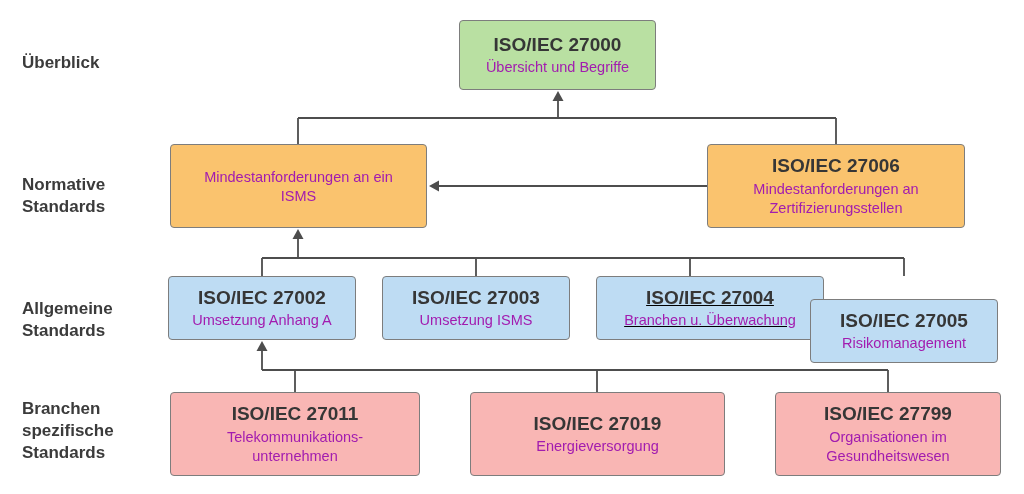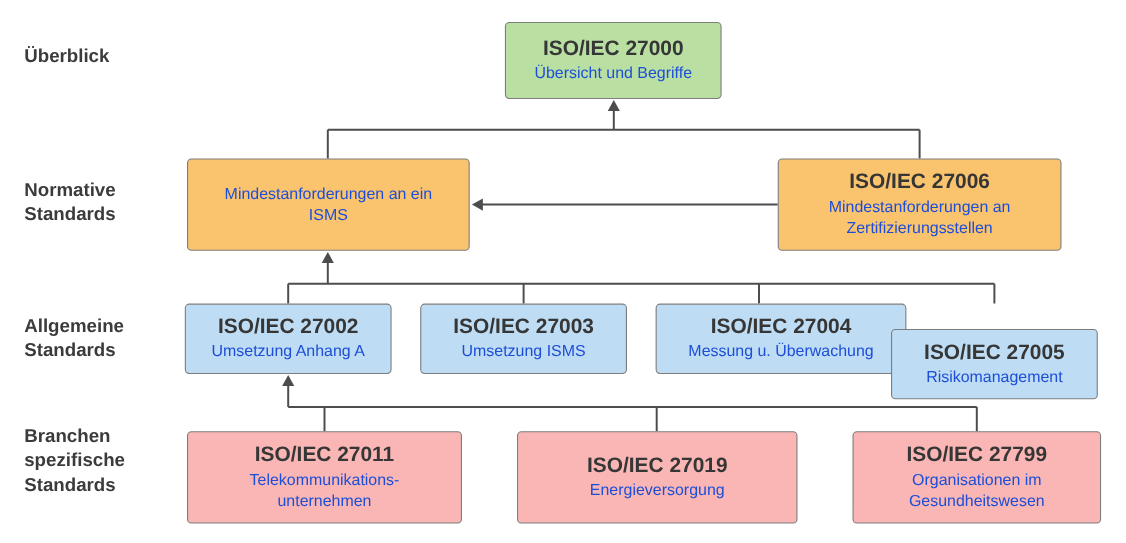--- a/index.html
+++ b/index.html
@@ -21,20 +21,21 @@
     height: 494px;
   }
   .row-label {
     position: absolute;
     left: 22px;
     font-weight: 700;
     font-size: 17px;
     line-height: 22px;
     color: #3b3b3b;
     white-space: pre-line;
+    margin-top: 12px;
   }
   .node {
     position: absolute;
     border: 1px solid #7d7d7d;
     border-radius: 4px;
     display: flex;
     flex-direction: column;
     align-items: center;
     justify-content: center;
     text-align: center;
@@ -42,21 +43,21 @@
     box-sizing: border-box;
   }
   .node-title {
     font-weight: 700;
     font-size: 19px;
     color: #363636;
     line-height: 1.25;
   }
   .node-subtitle {
     font-size: 14.5px;
-    color: #1d4ed8;
+    color: #a21caf;
     line-height: 1.3;
     white-space: pre-line;
     margin-top: 2px;
   }
 </style>
 </head>
 <body>
 
 <div id="canvas">
 
@@ -103,23 +104,23 @@
   <div class="node" style="left: 168px; top: 276px; width: 188px; height: 64px; background-color: rgb(190, 220, 243);">
     <div class="node-title">ISO/IEC 27002</div>
     <div class="node-subtitle">Umsetzung Anhang A</div>
   </div>
 
   <div class="node" style="left: 382px; top: 276px; width: 188px; height: 64px; background-color: rgb(190, 220, 243);">
     <div class="node-title">ISO/IEC 27003</div>
     <div class="node-subtitle">Umsetzung ISMS</div>
   </div>
 
-  <div class="node" style="left: 596px; top: 276px; width: 228px; height: 64px; background-color: rgb(190, 220, 243);">
+  <div class="node" style="left: 596px; top: 276px; width: 228px; height: 64px; background-color: rgb(190, 220, 243); text-decoration: underline;">
     <div class="node-title">ISO/IEC 27004</div>
-    <div class="node-subtitle">Messung u. Überwachung</div>
+    <div class="node-subtitle">Branchen u. Überwachung</div>
   </div>
 
   <div class="node" style="left: 810px; top: 276px; width: 188px; height: 64px; background-color: rgb(190, 220, 243); margin-top: 23px;">
     <div class="node-title">ISO/IEC 27005</div>
     <div class="node-subtitle">Risikomanagement</div>
   </div>
 
   <div class="node" style="left: 170px; top: 392px; width: 250px; height: 84px; background-color: rgb(249, 182, 180);">
     <div class="node-title">ISO/IEC 27011</div>
     <div class="node-subtitle">Telekommunikations-

